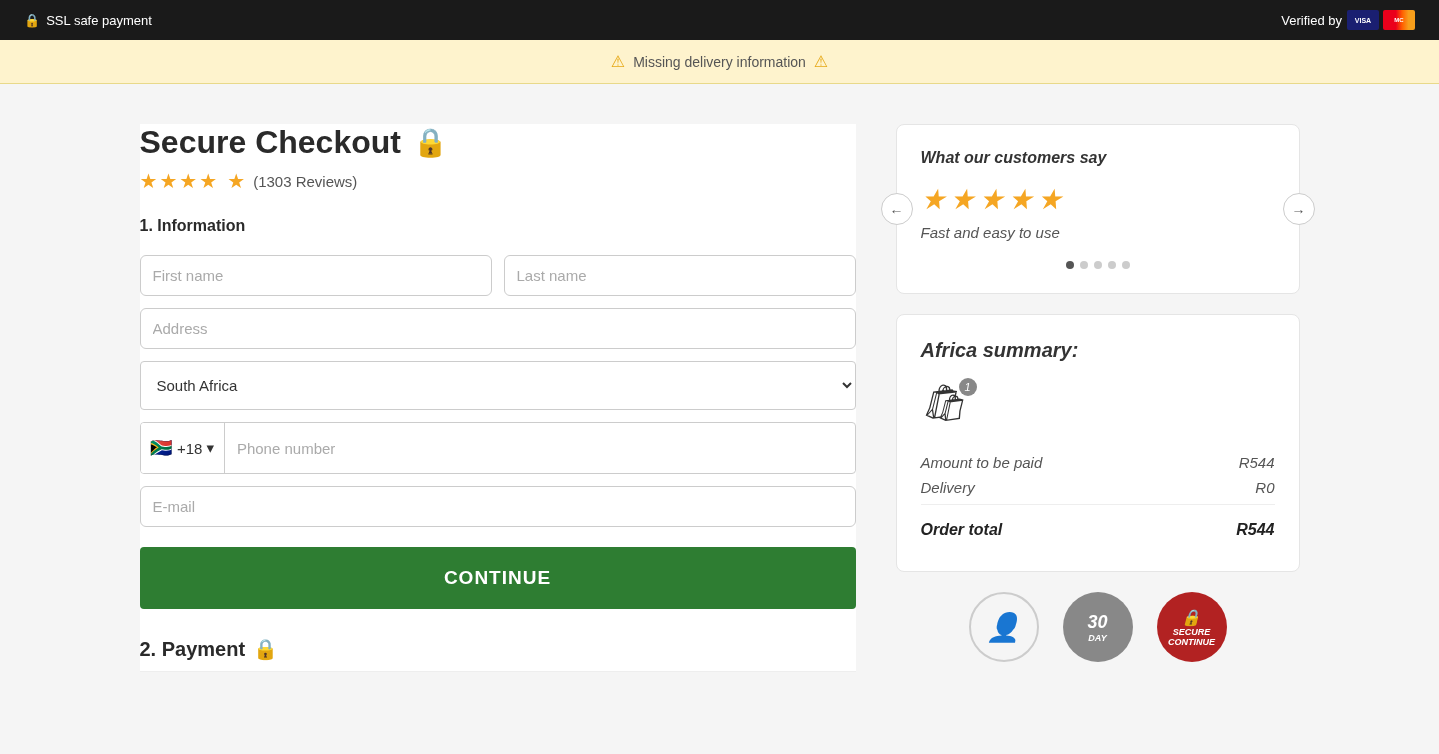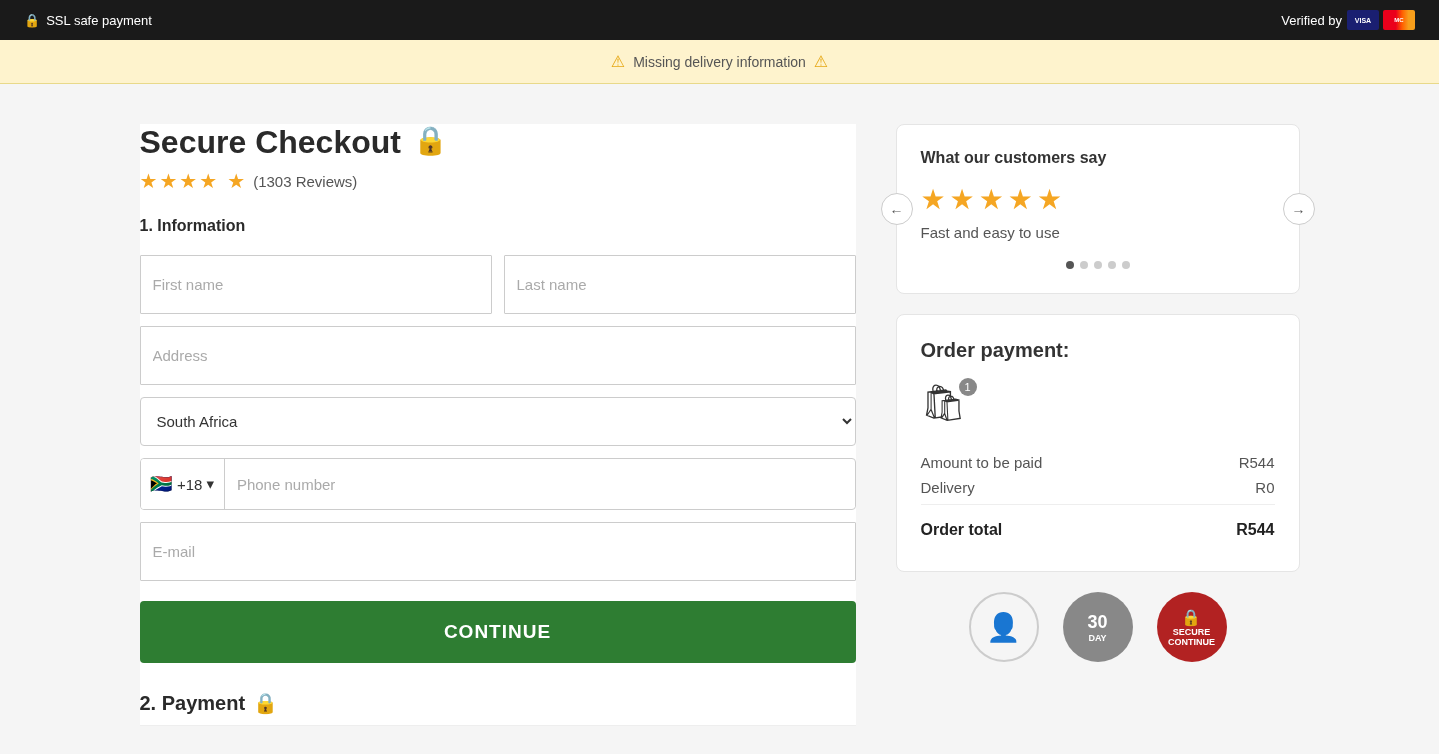--- a/index.html
+++ b/index.html
@@ -49,21 +49,21 @@
       background: #fff;
       padding: 0;
       min-width: 0;
     }
 
     .page-title {
       font-size: 32px;
       font-weight: 700;
       color: #2a2a2a;
       display: flex;
-      align-items: flex-start;
+      align-items: center;
       gap: 12px;
       margin-bottom: 8px;
     }
     .lock-icon { font-size: 28px; color: #444; }
 
     .rating-row {
       display: flex;
       align-items: center;
       gap: 8px;
       margin-bottom: 24px;
@@ -81,22 +81,22 @@
 
     
     .form-row {
       display: flex;
       gap: 12px;
       margin-bottom: 12px;
     }
     .form-field {
       flex: 1;
       border: 1px solid #ccc;
-      border-radius: 1px;
-      padding: 20px 12px;
+      border-radius: 6px;
+      padding: 11px 12px;
       font-size: 15px;
       color: #333;
       outline: none;
       width: 100%;
     }
     .form-field::placeholder { color: #aaa; }
 
     .form-field.full { width: 100%; }
 
     .phone-wrapper {
@@ -167,20 +167,21 @@
       gap: 8px;
       margin-top: 28px;
       padding-bottom: 10px;
       border-bottom: 1px solid #eee;
     }
 
     
     .sidebar {
       width: 404px;
       flex-shrink: 0;
+      font-style: italic;
     }
 
     
     .reviews-card {
       background: #fff;
       border: 1px solid #e5e5e5;
       border-radius: 8px;
       padding: 24px;
       margin-bottom: 20px;
       position: relative;
@@ -435,21 +436,21 @@
         <div class="dot"></div>
         <div class="dot"></div>
         <div class="dot"></div>
         <div class="dot"></div>
       </div>
       <div class="nav-arrow left">←</div>
       <div class="nav-arrow right">→</div>
     </div>
 
     <div class="order-card">
-      <div class="order-title">Order payment:</div>
+      <div class="order-title">Africa summary:</div>
 
       <div class="order-item">
         <div class="bag-icon-wrap">
           <span class="bag-emoji">🛍</span>
           <span class="item-badge">1</span>
         </div>
       </div>
 
       <div class="order-row">
         <span>Amount to be paid</span>

